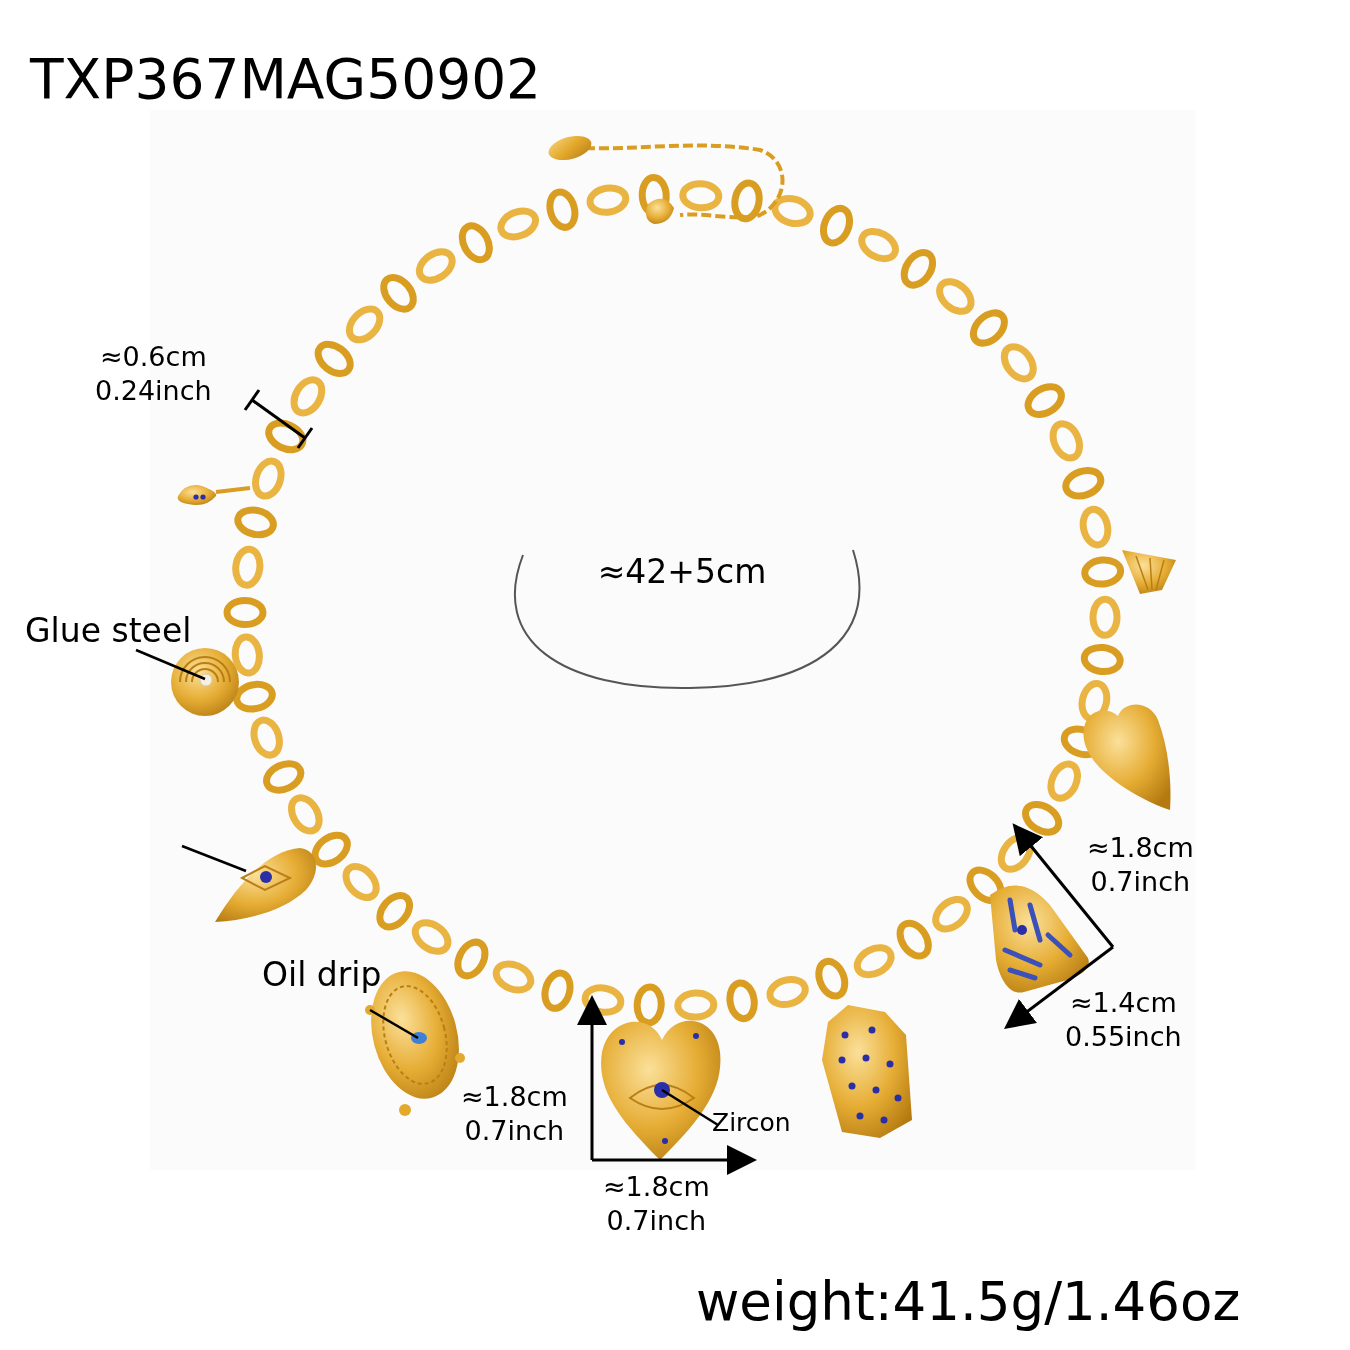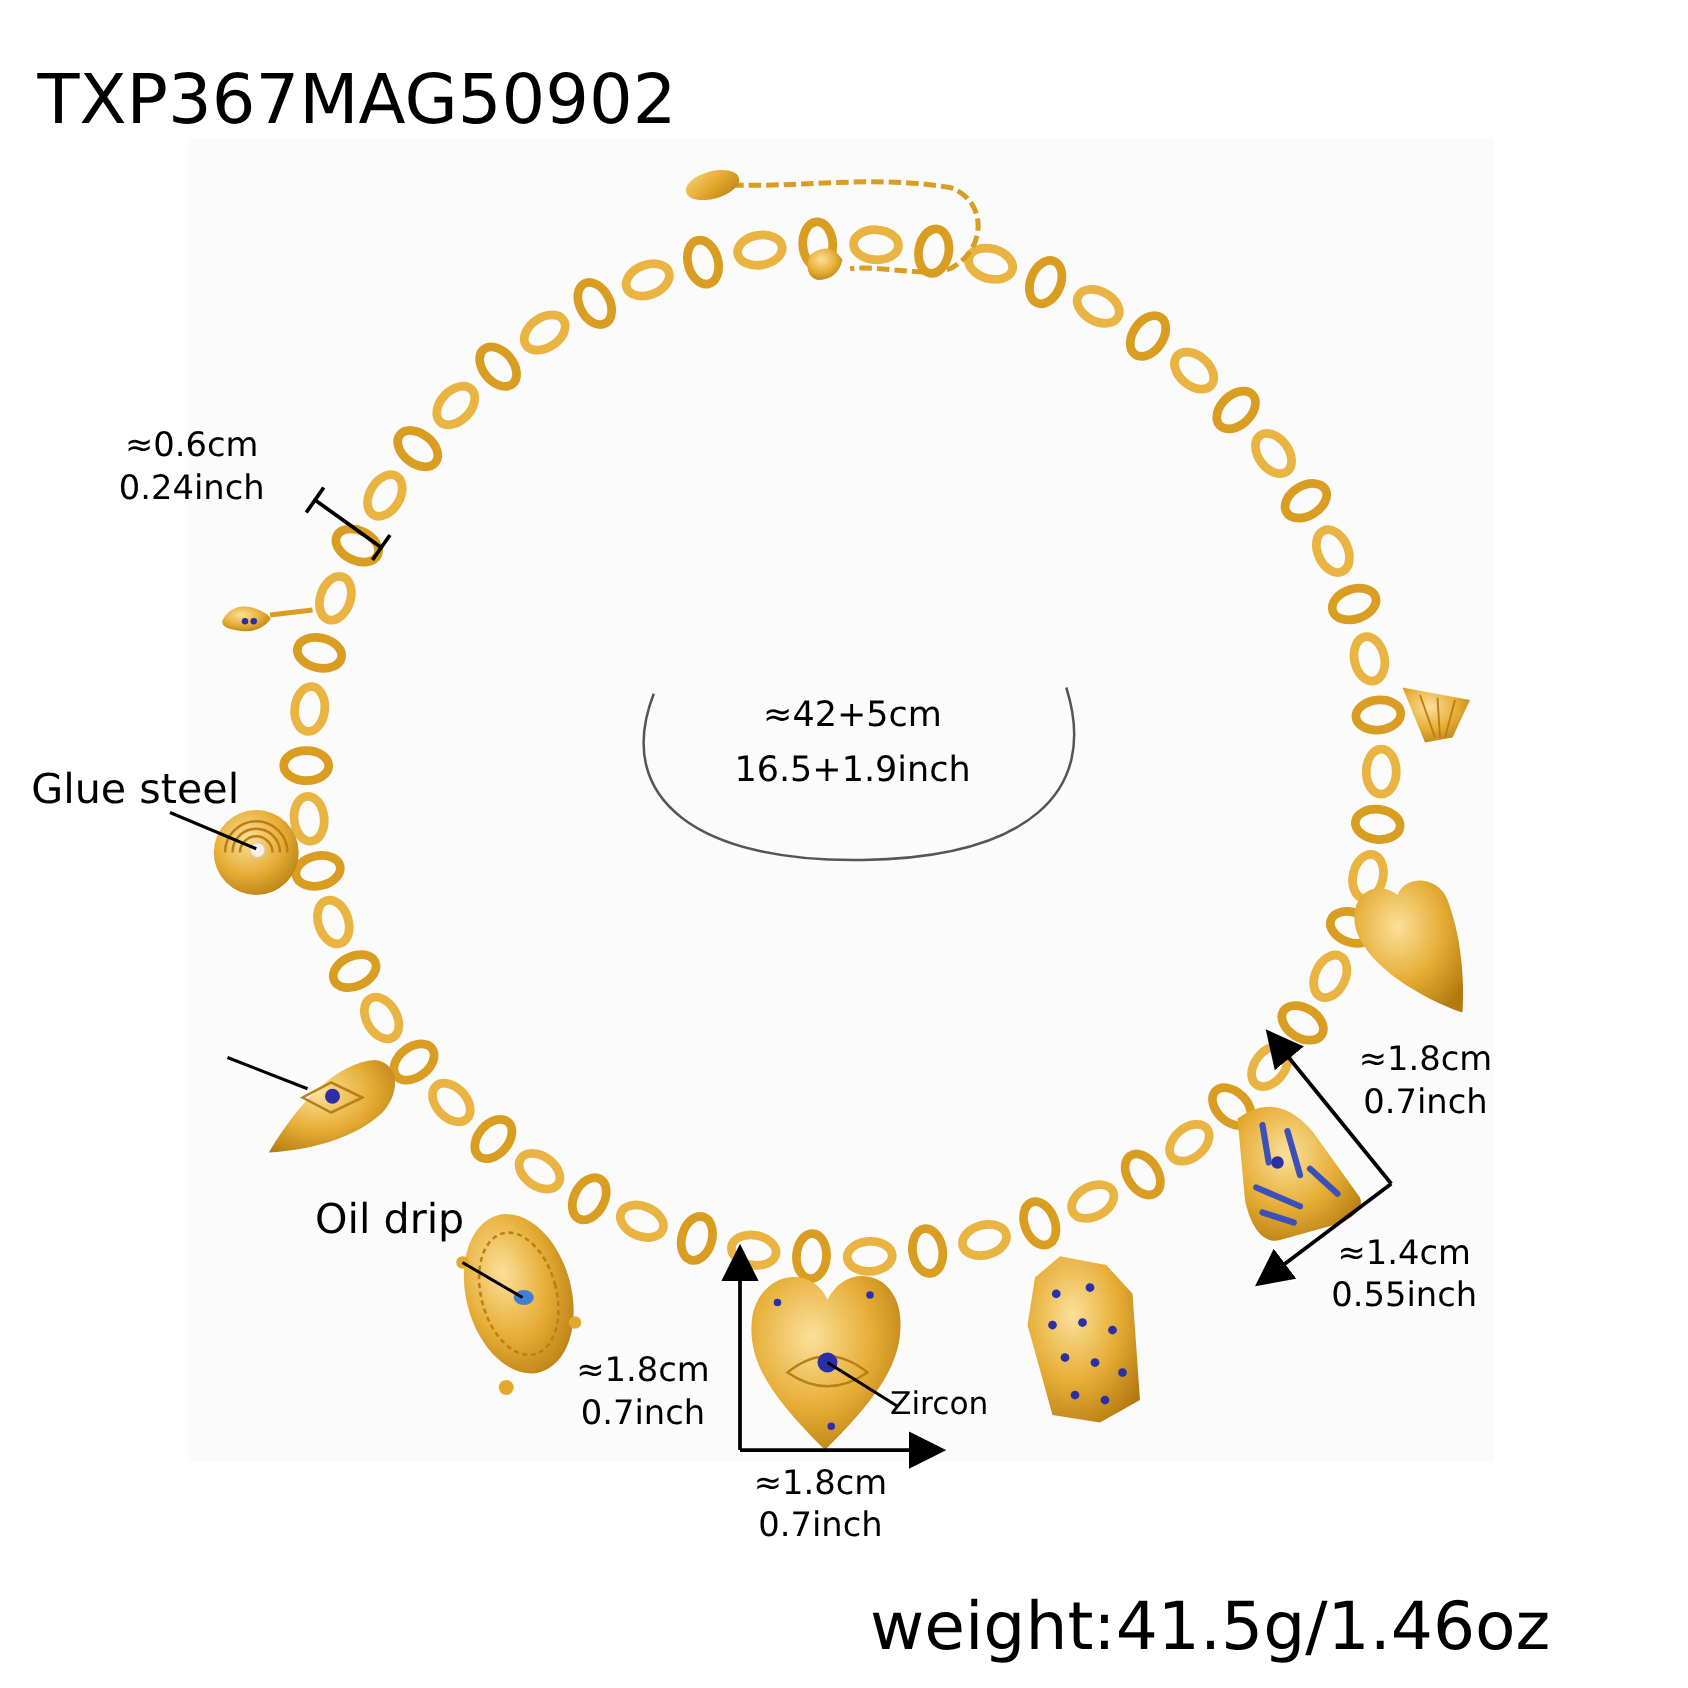--- a/index.html
+++ b/index.html
@@ -7,21 +7,21 @@
          font-family: "DejaVu Sans", "Liberation Sans", sans-serif; color: #000; }
   .stage { position: absolute; left: 0; top: 0; width: 1350px; height: 1350px; }
   .photo-bg { position: absolute; left: 150px; top: 110px; width: 1045px; height: 1060px; background: #fbfbfb; }
   svg.art { position: absolute; left: 0; top: 0; }
   .txt { position: absolute; white-space: nowrap; line-height: 1; }
   .sku { left: 30px; top: 52px; font-size: 55px; letter-spacing: 0px; }
   .weight { left: 696px; top: 1275px; font-size: 53px; }
   .lbl { font-size: 33px; }
   .dim { font-size: 27px; line-height: 34px; text-align: center; }
   .dim .l2 { display: block; }
-  .center { font-size: 28px; line-height: 44px; text-align: center; width: 320px; left: 522px; top: 550px; }
+  .center { font-size: 33px; line-height: 44px; text-align: center; width: 320px; left: 522px; top: 550px; }
 </style>
 </head>
 <body>
 
 <div class="stage">
   <div class="photo-bg"></div>
 
   <svg class="art" width="1350" height="1350" viewBox="0 0 1350 1350">
     <defs>
       <linearGradient id="gold" x1="0" y1="0" x2="1" y2="1">
@@ -208,25 +208,24 @@
 
   <div class="txt sku">TXP367MAG50902</div>
 
   <div class="txt dim" style="left:95px; top:340px;">
     <span class="l2">≈0.6cm</span>
     <span class="l2">0.24inch</span>
   </div>
 
   <div class="txt center">
     <span class="l2" style="display:block">≈42+5cm</span>
-    <span class="l2" style="display:block">16.5+1.9inch</span>
   </div>
 
   <div class="txt lbl" style="left:25px; top:614px;">Glue steel</div>
-  <div class="txt lbl" style="left:252px; top:958px;">Oil drip</div>
+  <div class="txt lbl" style="left:262px; top:958px;">Oil drip</div>
   <div class="txt" style="left:712px; top:1110px; font-size:25px;">Zircon</div>
 
   <div class="txt dim" style="left:461px; top:1080px;">
     <span class="l2">≈1.8cm</span>
     <span class="l2">0.7inch</span>
   </div>
   <div class="txt dim" style="left:603px; top:1170px;">
     <span class="l2">≈1.8cm</span>
     <span class="l2">0.7inch</span>
   </div>

